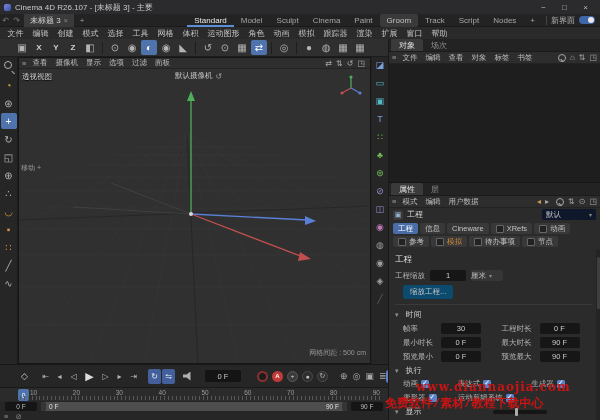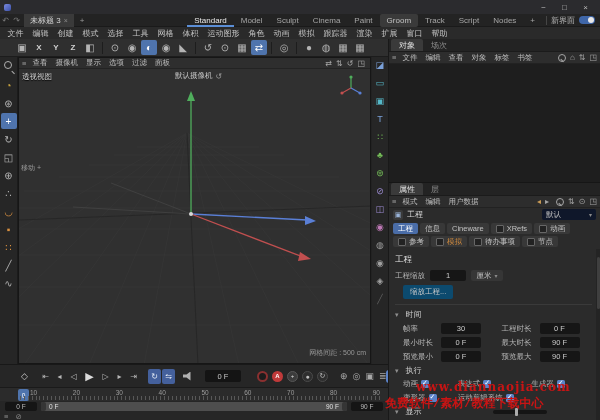--- a/index.html
+++ b/index.html
@@ -120,21 +120,21 @@
 
   .am-tabbtns{display:flex;flex-wrap:wrap;gap:2px;padding:2px 4px}
   .atb{height:11px;background:#383838;border-radius:2px;padding:0 5px;font-size:7.5px;color:#c2c2c2;display:flex;align-items:center;gap:3px;flex:none}
   .atb.active{background:#4a6da8;color:#fff}
   .atb.cb::before{content:"";width:6px;height:6px;border:1px solid #666;background:#222;border-radius:1px;flex:none}
 
   .am-body{flex:1;padding:3px 8px 0 6px;font-size:7.5px;color:#b5b5b5;position:relative}
   .sec-title{font-size:8.5px;color:#e2e2e2;margin:2px 0 4px}
   .frow{display:flex;align-items:center;gap:5px;margin:3px 0 4px 0}
   .ffield{width:36px;height:11px;background:#161616;border-radius:2px;display:flex;align-items:center;justify-content:center;color:#cccccc}
-  .funit{width:32px;height:11px;background:#363636;border-radius:2px;display:flex;align-items:center;justify-content:center;gap:3px;color:#c8c8c8}
+  .funit{width:32px;height:11px;background:#363636;border-radius:2px;display:flex;align-items:center;gap:3px;color:#c8c8c8}
   .funit .caret2{font-size:6px;color:#8a8a8a}
   .am-btn{display:inline-block;background:#0c4a6e;border-radius:2px;padding:2px 7px;margin-left:8px;color:#c8c8c8}
   .hdiv{border:none;border-top:1px solid #3a3a3a;margin:5px 0 4px}
   .group{display:flex;align-items:center;gap:7px;color:#cacaca;margin:3px 0;font-size:8px}
   .garrow{color:#8f8f8f;font-size:7px}
   .fgrid{display:grid;grid-template-columns:1fr 1fr;gap:3px 8px;margin-left:8px}
   .fg{display:flex;align-items:center;gap:5px}
   .fg .flabel{width:33px}
   .fg .ffield{width:40px}
   .cgrid{display:grid;grid-template-columns:1fr 1.35fr 1.15fr;gap:4px 2px;margin:2px 0 3px 8px}
@@ -148,20 +148,21 @@
 
   
   .wm1{position:absolute;left:416px;top:380px;z-index:60;font-family:"DejaVu Serif",serif;font-weight:bold;font-size:12px;letter-spacing:1px;color:#c81414;white-space:nowrap}
   .wm2{position:absolute;left:385px;top:395px;z-index:60;font-family:Liberation Mono, monospace;font-weight:bold;font-size:12px;color:#c81414;white-space:nowrap}
 </style>
 </head>
 <body>
 
 <div id="titlebar">
   <span class="app-icon"></span>
+  <span>Cinema 4D R26.107 - [未标题 3] - 主要</span>
   <span class="win-controls">
     <span class="win-btn">−</span>
     <span class="win-btn">□</span>
     <span class="win-btn">×</span>
   </span>
 </div>
 
 <div id="tabrow">
   <span class="histbtn">↶</span>
   <span class="histbtn">↷</span>

